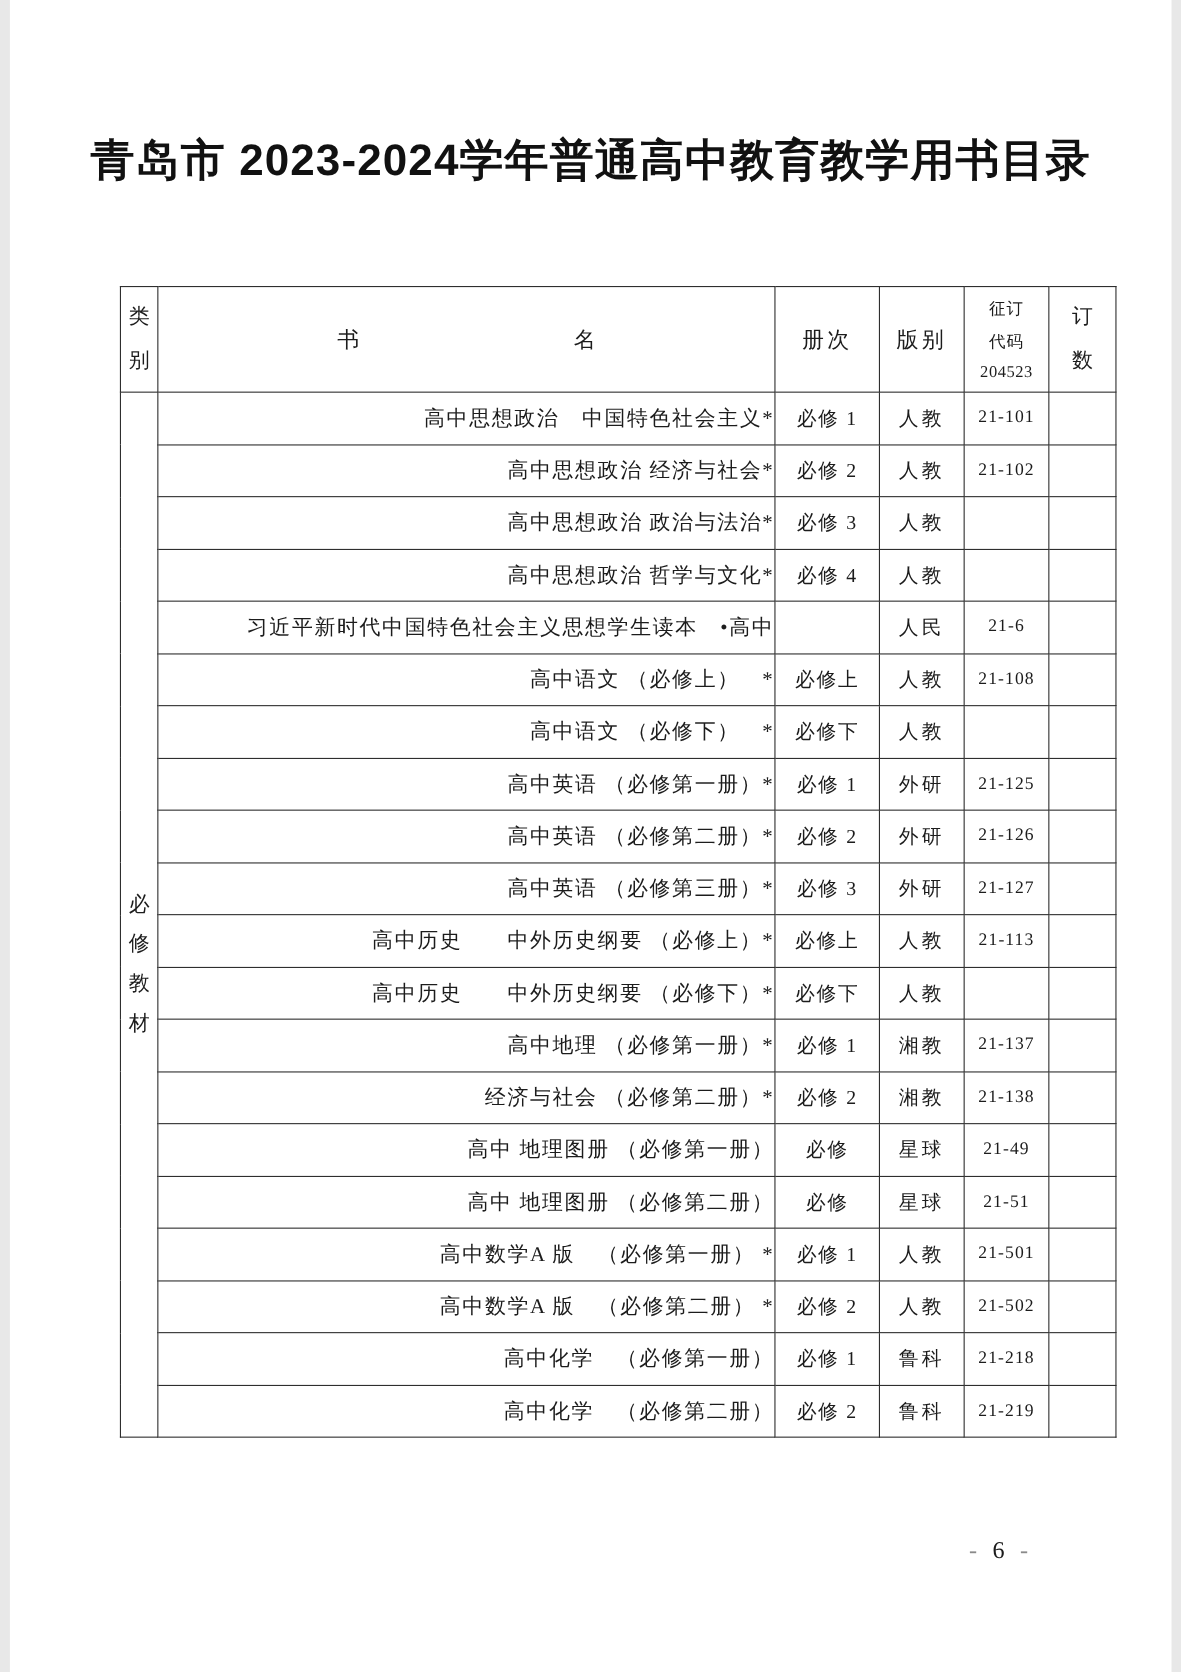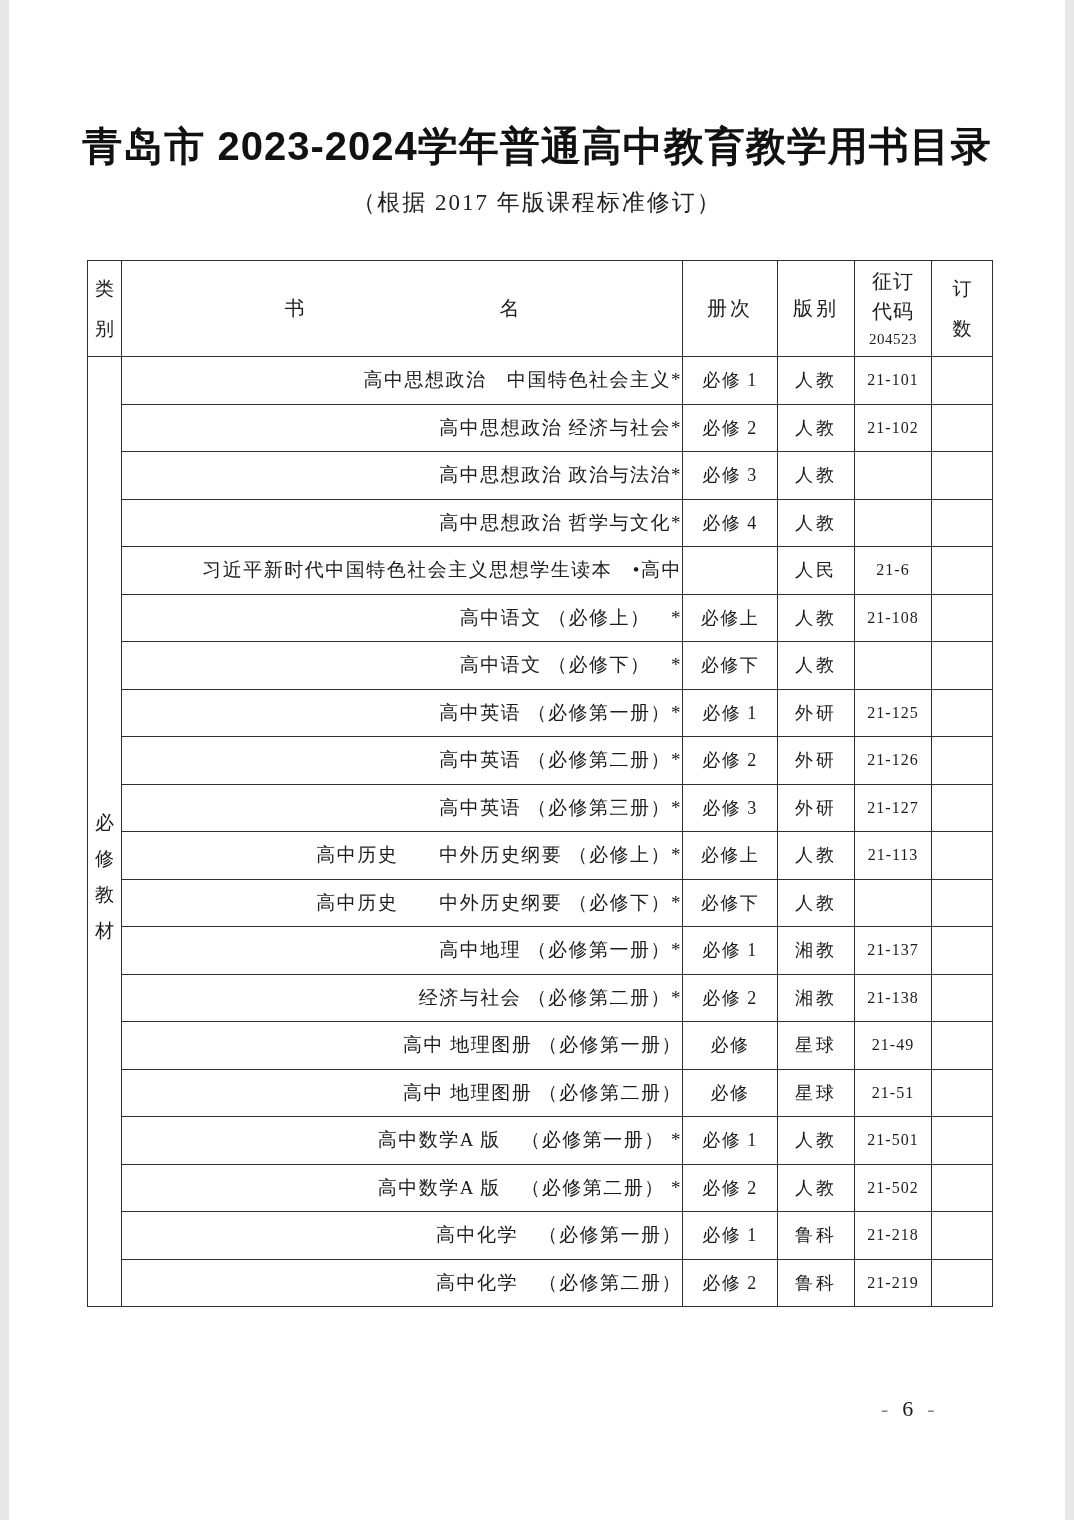--- a/index.html
+++ b/index.html
@@ -19,21 +19,21 @@
     font-family:"Liberation Sans","DejaVu Sans",sans-serif;
     font-weight:700;font-size:40px;line-height:48px;
     letter-spacing:1px;color:#111;
   }
   .doc-subtitle{
     position:absolute;top:188px;left:0;width:100%;
     text-align:center;
     font-size:23px;line-height:30px;letter-spacing:2px;color:#222;
   }
   table.book-table{
-    position:absolute;left:78px;top:260px;
+    position:absolute;left:100px;top:260px;
     width:905px;
     border-collapse:collapse;table-layout:fixed;
   }
   .book-table th,.book-table td{
     border:1px solid #2e2e2e;
     padding:0;
     font-weight:normal;
     vertical-align:middle;
     overflow:hidden;
   }
@@ -50,21 +50,21 @@
     width:1.2em;margin:0 auto;
     font-size:19px;line-height:40px;letter-spacing:0;
     word-break:break-all;text-align:center;
   }
   .bookname-header{
     display:flex;justify-content:center;gap:195px;
     font-size:20px;letter-spacing:0;
   }
   .th-vol,.th-ed{font-size:20px;letter-spacing:3px;text-align:center;}
   .th-code{text-align:center;}
-  .th-code .code-ln{font-size:20px;line-height:30px;letter-spacing:1px;}
+  .th-code .code-ln{font-size:15px;line-height:30px;letter-spacing:1px;}
   .th-code .code-num{font-size:15px;line-height:26px;letter-spacing:0.5px;}
 
   .cat-cell{vertical-align:middle;margin-left:35px;}
   .vtext{
     position:relative;top:45px;
     width:22px;margin:0 auto;
     font-size:19px;line-height:36px;
     word-break:break-all;text-align:center;
   }
   td.name{
@@ -83,21 +83,20 @@
   }
   .pageno .dash{color:#8a8a8a;}
   .pageno .num{color:#1c1c1c;}
 </style>
 </head>
 <body>
 
 <div class="page">
 
   <h1 class="doc-title">青岛市 2023-2024学年普通高中教育教学用书目录</h1>
-  <div class="doc-subtitle">（根据 2017 年版课程标准修订）</div>
 
   <table class="book-table">
     <colgroup>
       <col class="c-cat">
         <col class="c-name">
         <col class="c-vol">
       <col class="c-ed">
         <col class="c-code">
         <col class="c-qty">
     </colgroup>

